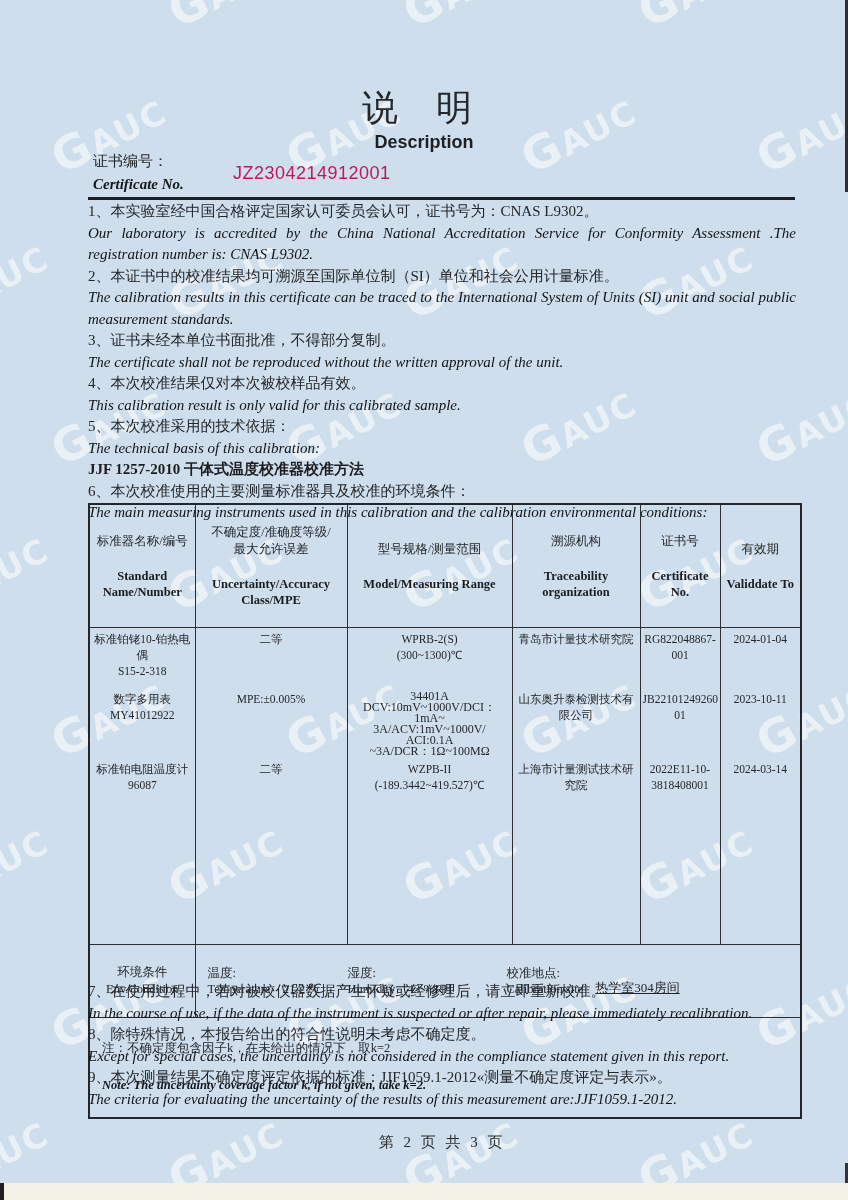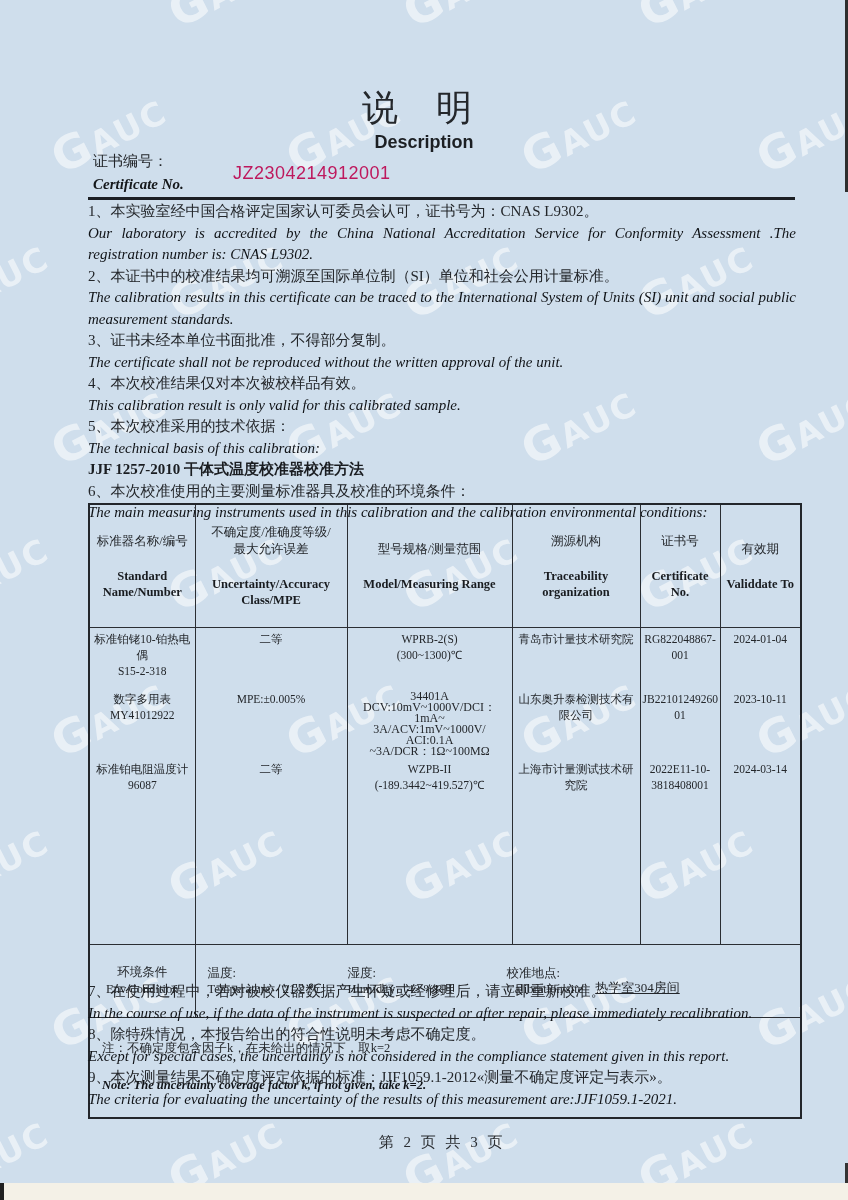--- a/index.html
+++ b/index.html
@@ -253,21 +253,21 @@
     </tr>
   </tbody>
     </table>
 
   <div class="paras paras-bottom">
     <p class="zh">7、在使用过程中，若对被校仪器数据产生怀疑或经修理后，请立即重新校准。</p>
     <p class="en">In the course of use, if the data of the instrument is suspected or after repair, please immediately recalibration.</p>
     <p class="zh">8、除特殊情况，本报告给出的符合性说明未考虑不确定度。</p>
     <p class="en">Except for special cases, the uncertainty is not considered in the compliance statement given in this report.</p>
     <p class="zh">9、本次测量结果不确定度评定依据的标准：JJF1059.1-2012«测量不确定度评定与表示»。</p>
-    <p class="en">The criteria for evaluating the uncertainty of the results of this measurement are:JJF1059.1-2021.</p>
+    <p class="en">The criteria for evaluating the uncertainty of the results of this measurement are:JJF1059.1-2012.</p>
   </div>
 
   <div class="footer">第 2 页  共 3 页</div>
 
   <div class="edge-top-right"></div>
   <div class="edge-bot-right"></div>
   <div class="bottom-strip"></div>
   <div class="corner-bot-left"></div>
 
 </div>

